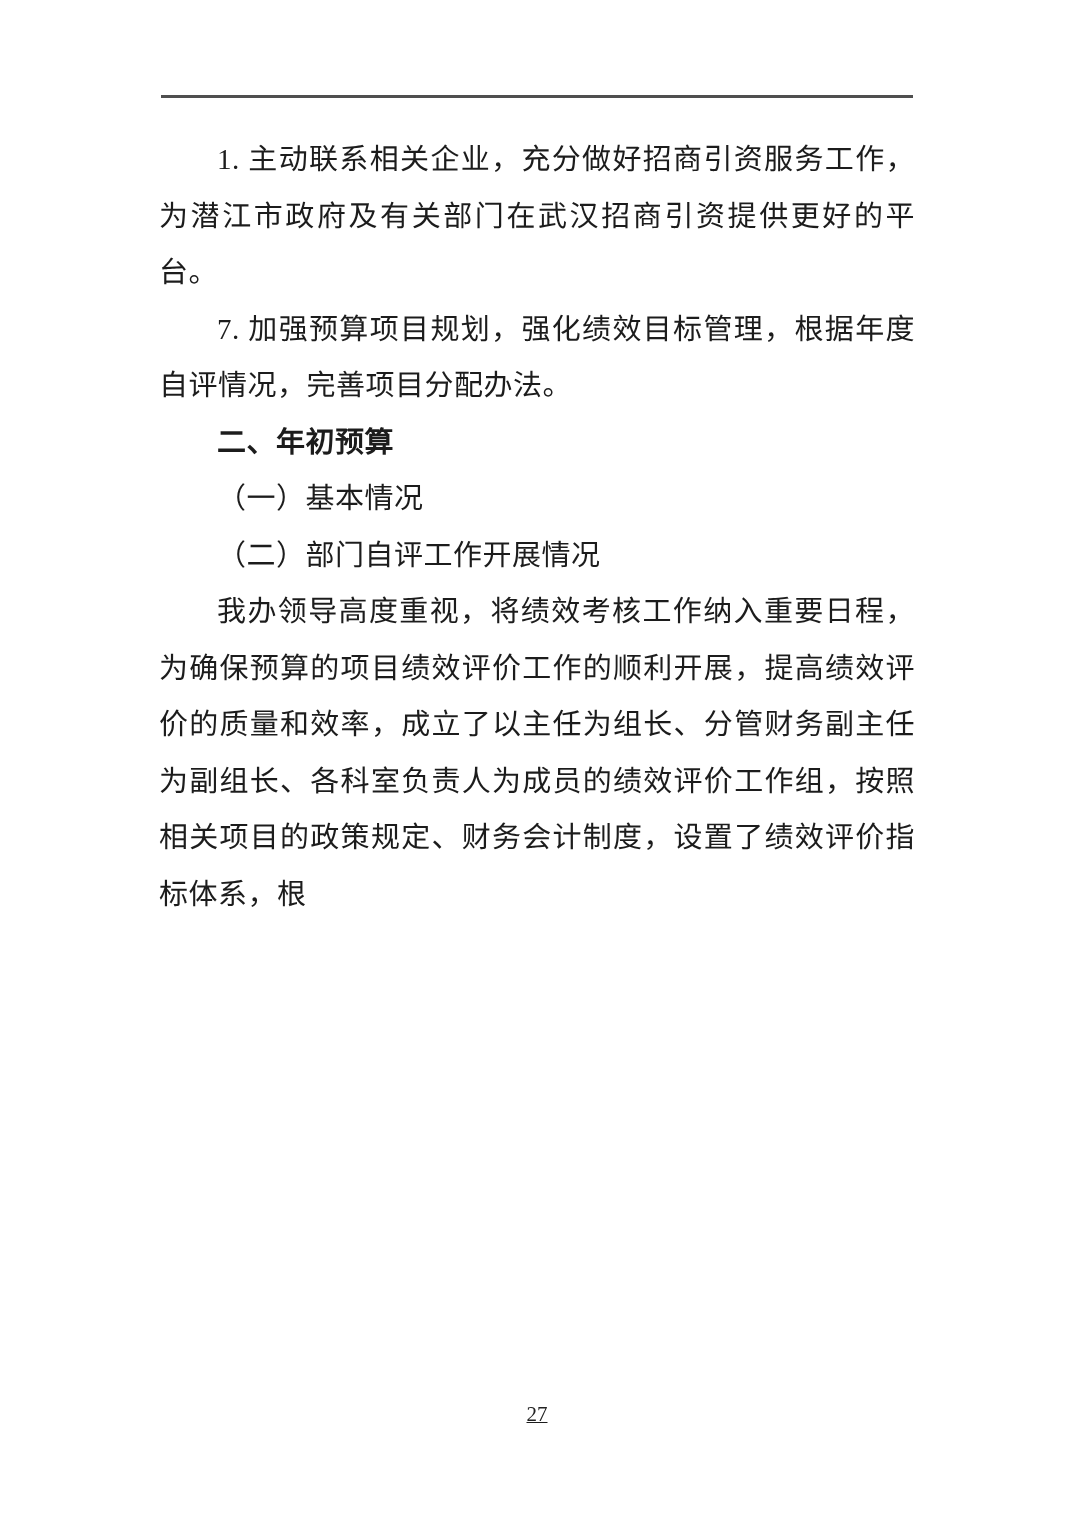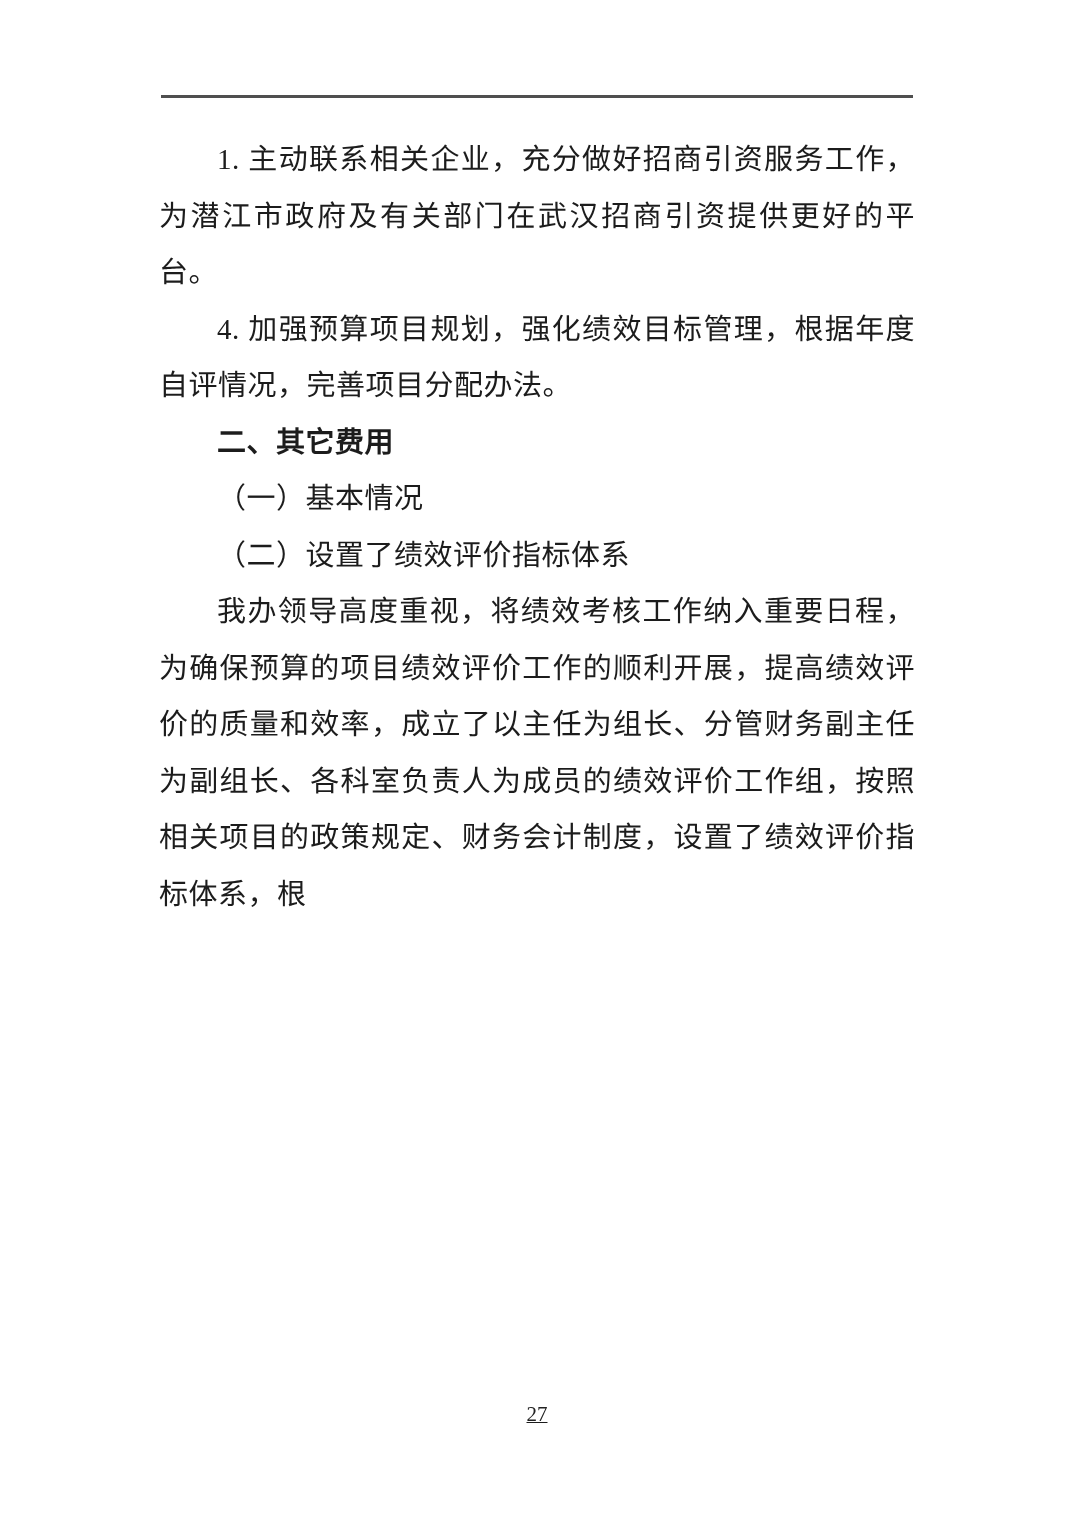--- a/index.html
+++ b/index.html
@@ -62,22 +62,22 @@
     font-family: "Liberation Serif", "DejaVu Serif", serif;
   }
 </style>
 </head>
 <body>
 
 <div class="page" style="background: rgb(255, 255, 255); color: rgb(28, 28, 28);">
   <div class="header-rule" style="background: rgb(79, 79, 79);"></div>
   <div class="content">
       <p class="para body">1. 主动联系相关企业，充分做好招商引资服务工作，为潜江市政府及有关部门在武汉招商引资提供更好的平台。</p>
-      <p class="para body">4. 加强预算项目规划，强化绩效目标管理，根据年度自评情况，完善项目分配办法。</p>
-      <p class="para heading">二、其它费用</p>
+      <p class="para body">7. 加强预算项目规划，强化绩效目标管理，根据年度自评情况，完善项目分配办法。</p>
+      <p class="para heading">二、年初预算</p>
       <p class="para subheading">（一）基本情况</p>
-      <p class="para subheading">（二）设置了绩效评价指标体系</p>
+      <p class="para subheading">（二）部门自评工作开展情况</p>
       <p class="para body">我办领导高度重视，将绩效考核工作纳入重要日程，为确保预算的项目绩效评价工作的顺利开展，提高绩效评价的质量和效率，成立了以主任为组长、分管财务副主任为副组长、各科室负责人为成员的绩效评价工作组，按照相关项目的政策规定、财务会计制度，设置了绩效评价指标体系，根</p>
     </div>
   <div class="footer">
     <span class="page-number">27</span>
   </div>
 </div>
 
 </body></html>

